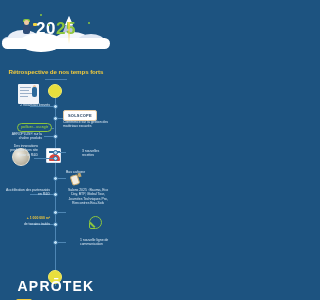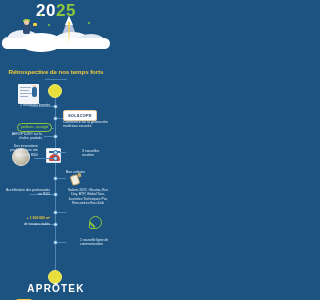--- a/index.html
+++ b/index.html
@@ -17,21 +17,21 @@
   }
 
   
   .header {
     position: relative;
     height: 68px;
     width: 100%;
   }
   .year {
     position: absolute;
-    top: 2px; left: 0; right: 0;
+    top: 20px; left: 0; right: 0;
     text-align: center;
     font-size: 17px;
     font-weight: 700;
     letter-spacing: 0.5px;
     z-index: 4;
     line-height: 1;
   }
   .year .y1 { color: #ffffff; }
   .year .y2 { color: #8cc63e; }
 
@@ -233,21 +233,21 @@
   }
 
   
   .footer {
     position: absolute;
     left: 0; right: 0; bottom: 6px;
     text-align: center;
   }
   .logo {
     color: #ffffff;
-    font-size: 10px;
+    font-size: 14px;
     font-weight: 700;
     letter-spacing: 1.2px;
   }
 </style>
 </head>
 <body>
 
 <div class="poster">
 
   <div class="header">

